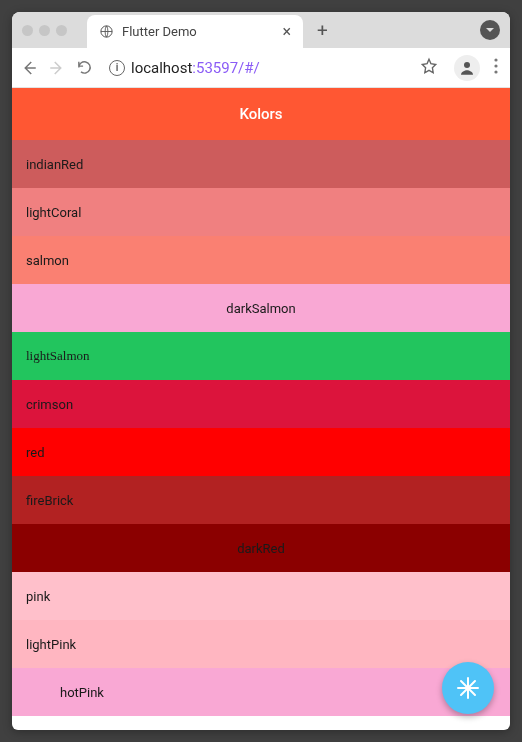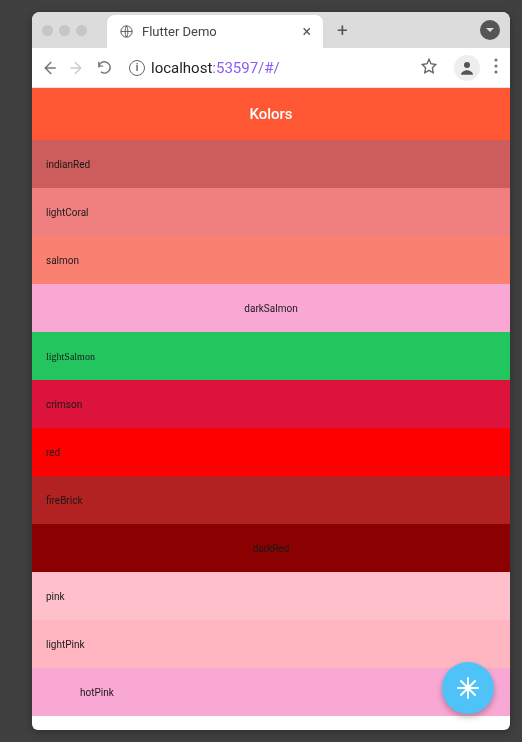--- a/index.html
+++ b/index.html
@@ -11,21 +11,20 @@
       height: 742px;
     }
     .browser {
       background: #fff;
       border-radius: 8px 8px 6px 6px;
       overflow: hidden;
       height: 100%;
       display: flex;
       flex-direction: column;
       box-shadow: 0 2px 10px rgba(0,0,0,0.3);
-      margin-left: 20px;
     }
     .tab-bar {
       background: #dcdcdc;
       display: flex;
       align-items: center;
       height: 36px;
       padding: 0 10px;
       gap: 6px;
     }
     .traffic-dot {
@@ -123,21 +122,21 @@
       justify-content: center;
       color: #fff;
       font-size: 15px;
       font-weight: 500;
     }
     .color-row {
       height: 48px;
       display: flex;
       align-items: center;
       padding: 0 14px;
-      font-size: 10px;
+      font-size: 13px;
       color: #1a1a1a;
     }
     .fab {
       position: absolute;
       bottom: 16px;
       right: 16px;
       width: 52px;
       height: 52px;
       border-radius: 50%;
       display: flex;

